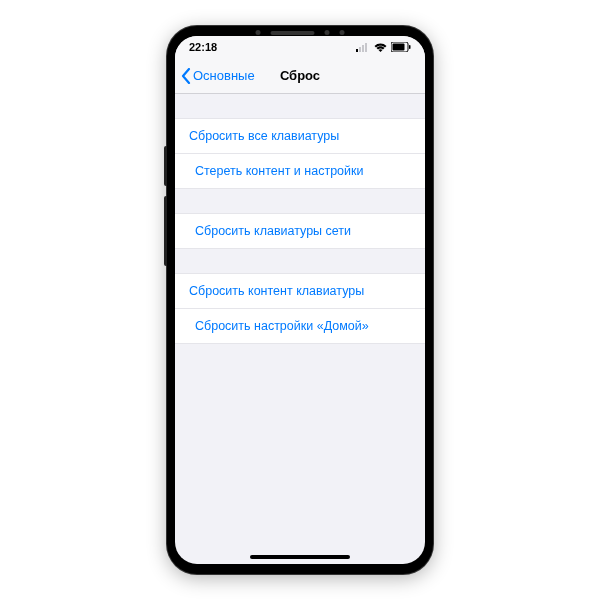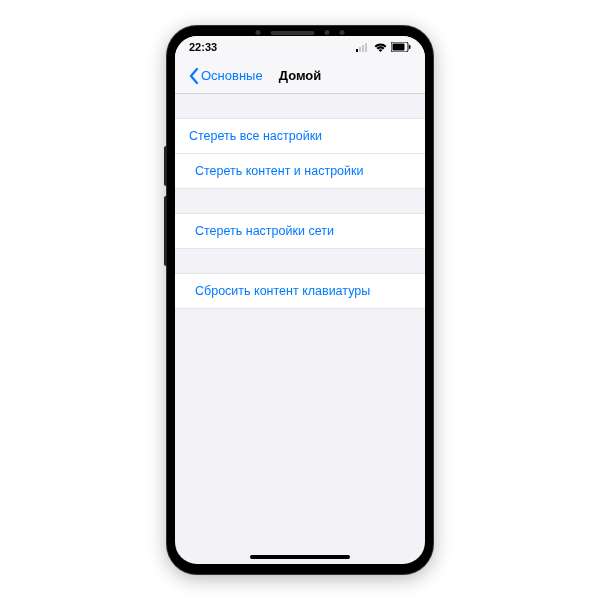--- a/index.html
+++ b/index.html
@@ -89,21 +89,21 @@
     border-bottom: 1px solid #d1d1d6;
     display: flex;
     align-items: center;
     position: relative;
   }
   .back-btn {
     display: flex;
     align-items: center;
     color: #007aff;
     font-size: 13px;
-    padding-left: 14px;
+    padding-left: 6px;
     cursor: pointer;
   }
   .back-btn svg { margin-right: 2px; }
   .nav-title {
     position: absolute;
     left: 50%;
     transform: translateX(-50%);
     font-size: 13px;
     font-weight: 600;
     color: #000;
@@ -144,21 +144,21 @@
 
 <div class="phone">
   <div class="sensors">
     <span class="sensor-dot"></span>
     <span class="speaker"></span>
     <span class="sensor-dot"></span>
     <span class="sensor-dot"></span>
   </div>
   <div class="screen">
     <div class="status-bar">
-      <span>22:33</span>
+      <span>22:18</span>
       <div class="status-right">
         <span class="signal-icon">
           <svg width="14" height="9" viewBox="0 0 14 9">
               <rect x="0" y="6" width="2" height="3" fill="#000"></rect>
               <rect x="3" y="4" width="2" height="5" fill="#c7c7cc"></rect>
               <rect x="6" y="2" width="2" height="7" fill="#c7c7cc"></rect>
               <rect x="9" y="0" width="2" height="9" fill="#c7c7cc"></rect>
             </svg>
         </span>
         <span class="wifi-icon">
@@ -176,43 +176,46 @@
       </div>
     </div>
 
     <div class="nav-bar">
       <div class="back-btn">
         <svg width="10" height="16" viewBox="0 0 10 16">
             <path d="M8 1 L2 8 L8 15" stroke="#007aff" stroke-width="2.2" fill="none" stroke-linecap="round" stroke-linejoin="round"></path>
           </svg>
         <span>Основные</span>
       </div>
-      <div class="nav-title">Домой</div>
+      <div class="nav-title">Сброс</div>
     </div>
 
     <div class="content">
 
       <div class="group">
         <div class="row">
-          <span>Стереть все настройки</span>
+          <span>Сбросить все клавиатуры</span>
         </div>
         <div class="row">
           <span>Стереть контент и настройки</span>
         </div>
       </div>
 
       <div class="group">
         <div class="row">
-          <span>Стереть настройки сети</span>
+          <span>Сбросить клавиатуры сети</span>
         </div>
       </div>
 
       <div class="group">
         <div class="row">
           <span>Сбросить контент клавиатуры</span>
+        </div>
+        <div class="row">
+          <span>Сбросить настройки «Домой»</span>
         </div>
       </div>
 
     </div>
 
     <div class="home-indicator"></div>
   </div>
 </div>
 
 </body></html>

